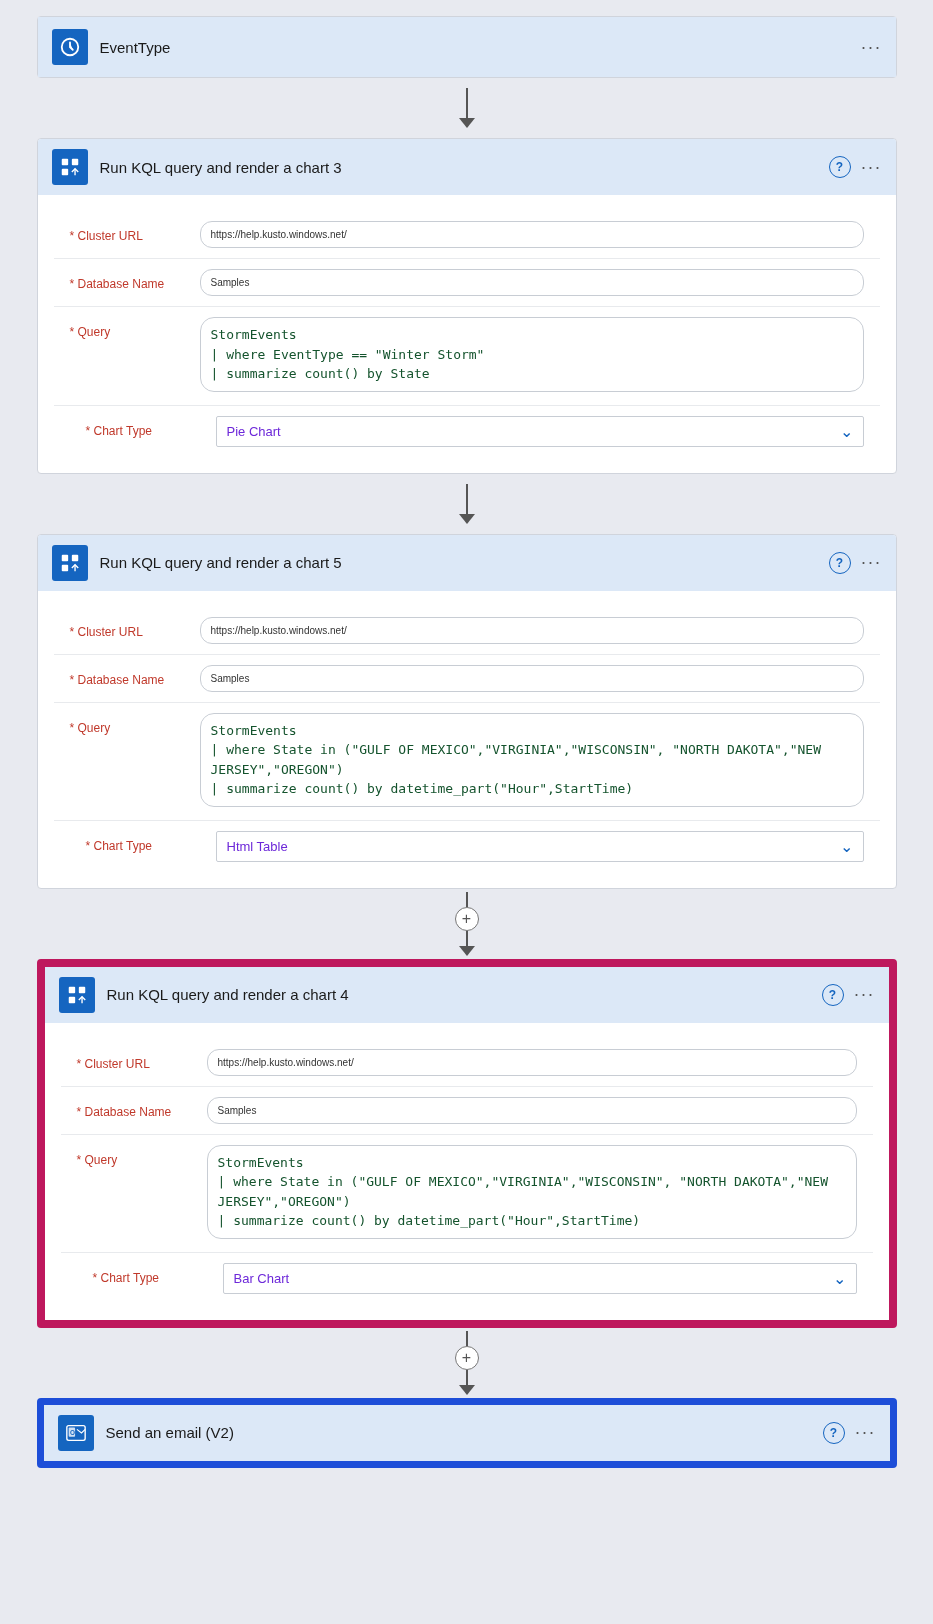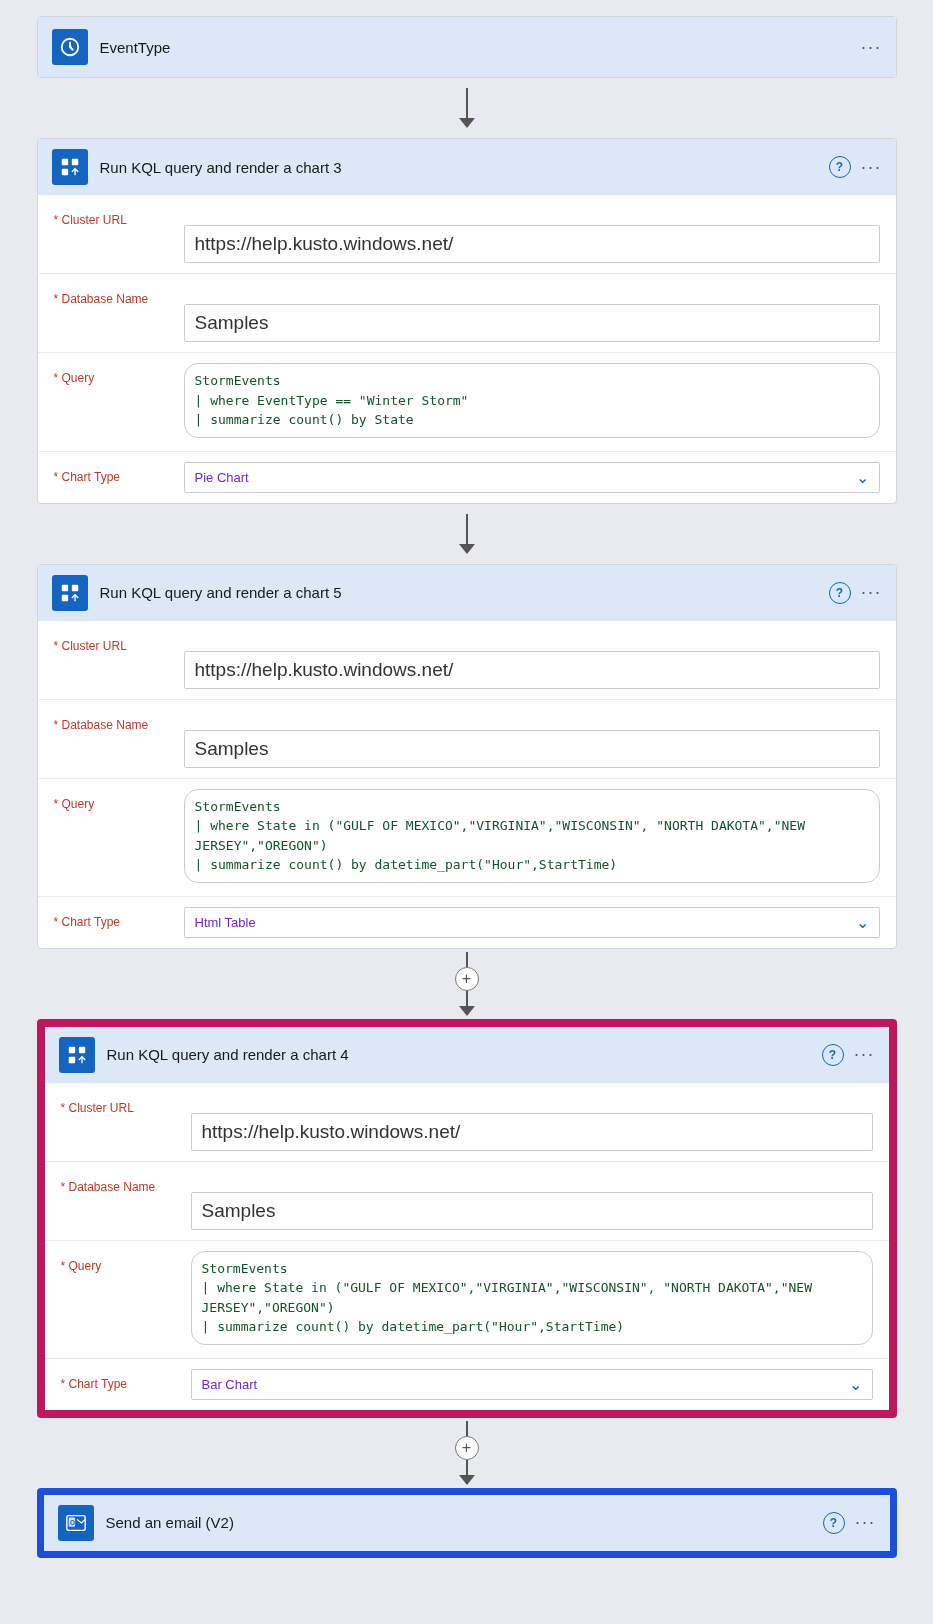--- a/index.html
+++ b/index.html
@@ -86,33 +86,34 @@
     }
 
     .more-icon {
       font-size: 18px;
       color: #555;
       cursor: pointer;
       letter-spacing: 1px;
     }
 
     .card-body {
-      padding: 0;
+      padding: 16px;
     }
 
     .field-row {
       display: flex;
       align-items: flex-start;
       padding: 10px 16px;
       border-bottom: 1px solid #e8eaed;
       min-height: 44px;
     }
 
     .field-row:last-child {
       border-bottom: none;
+      margin-left: 16px;
     }
 
     .field-label {
       width: 130px;
       font-size: 12px;
       color: #c0392b;
       padding-top: 8px;
       flex-shrink: 0;
     }
 
@@ -120,27 +121,26 @@
       content: "* ";
     }
 
     .field-value {
       flex: 1;
     }
 
     .field-input {
       width: 100%;
       border: 1px solid #c8cdd4;
-      border-radius: 2px;
+      border-radius: 12px;
       padding: 7px 10px;
-      font-size: 19px;
+      font-size: 10px;
       color: #333;
       background: #fff;
       outline: none;
-      margin-top: 20px;
     }
 
     .field-textarea {
       width: 100%;
       border: 1px solid #c8cdd4;
       border-radius: 14px;
       padding: 7px 10px;
       font-size: 13px;
       color: #14532d;
       background: #fff;

